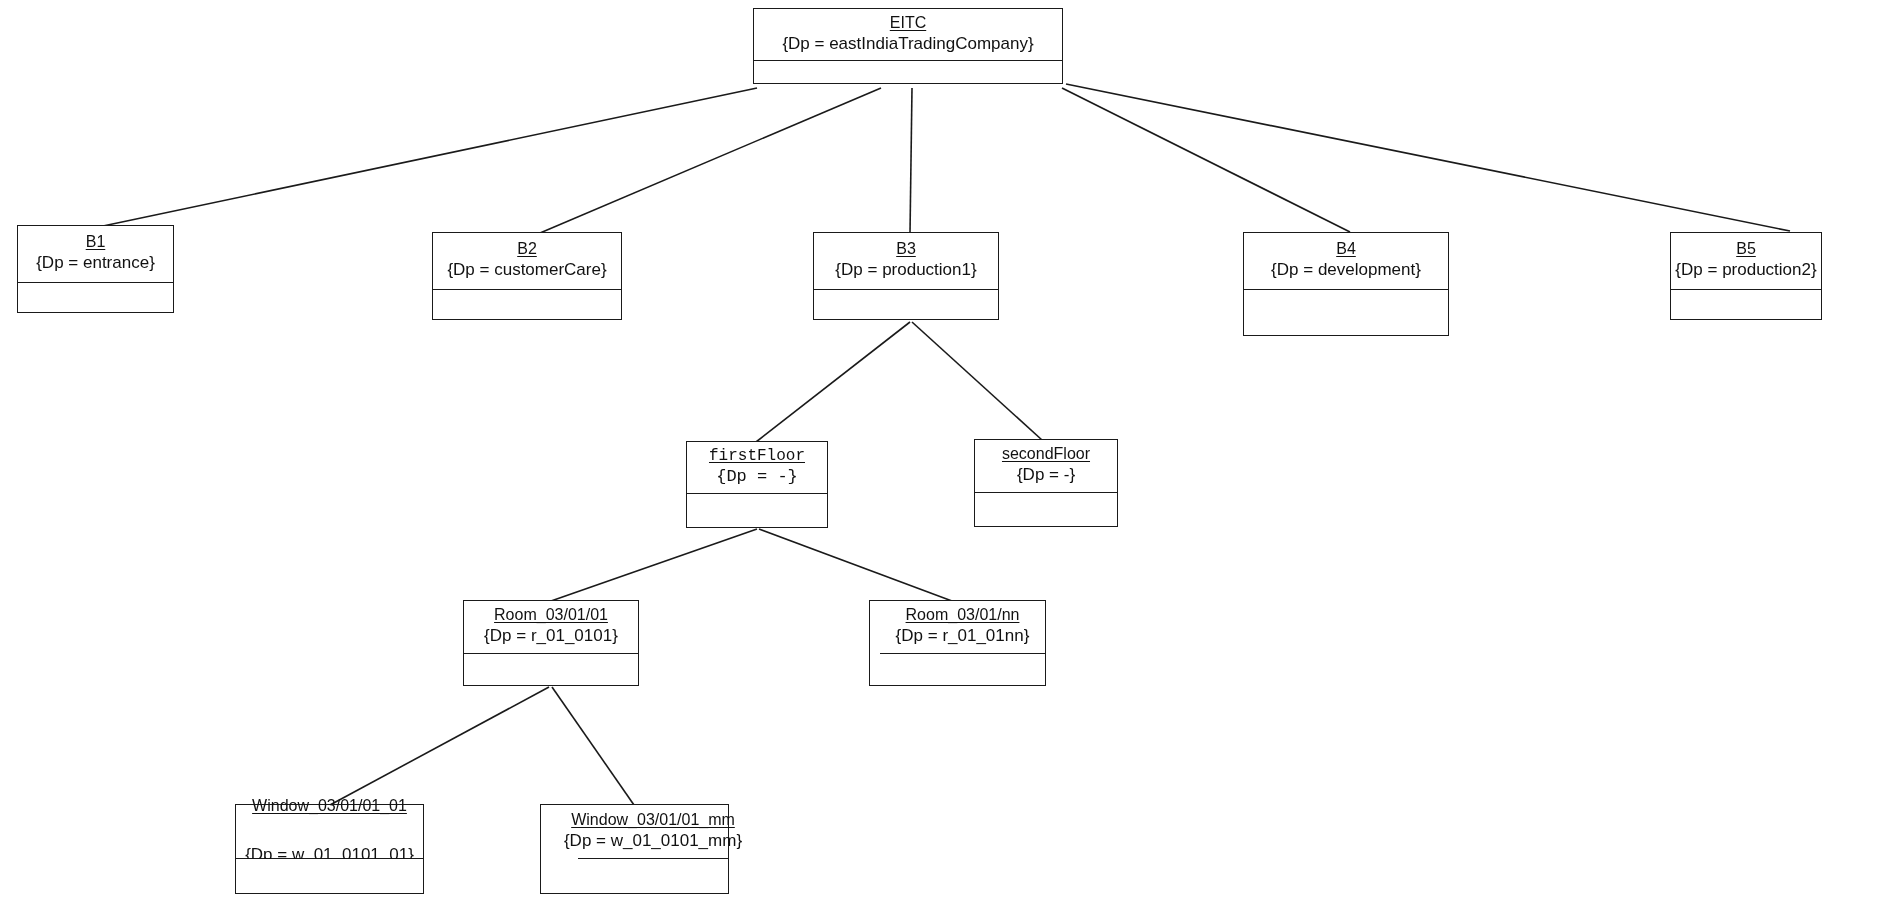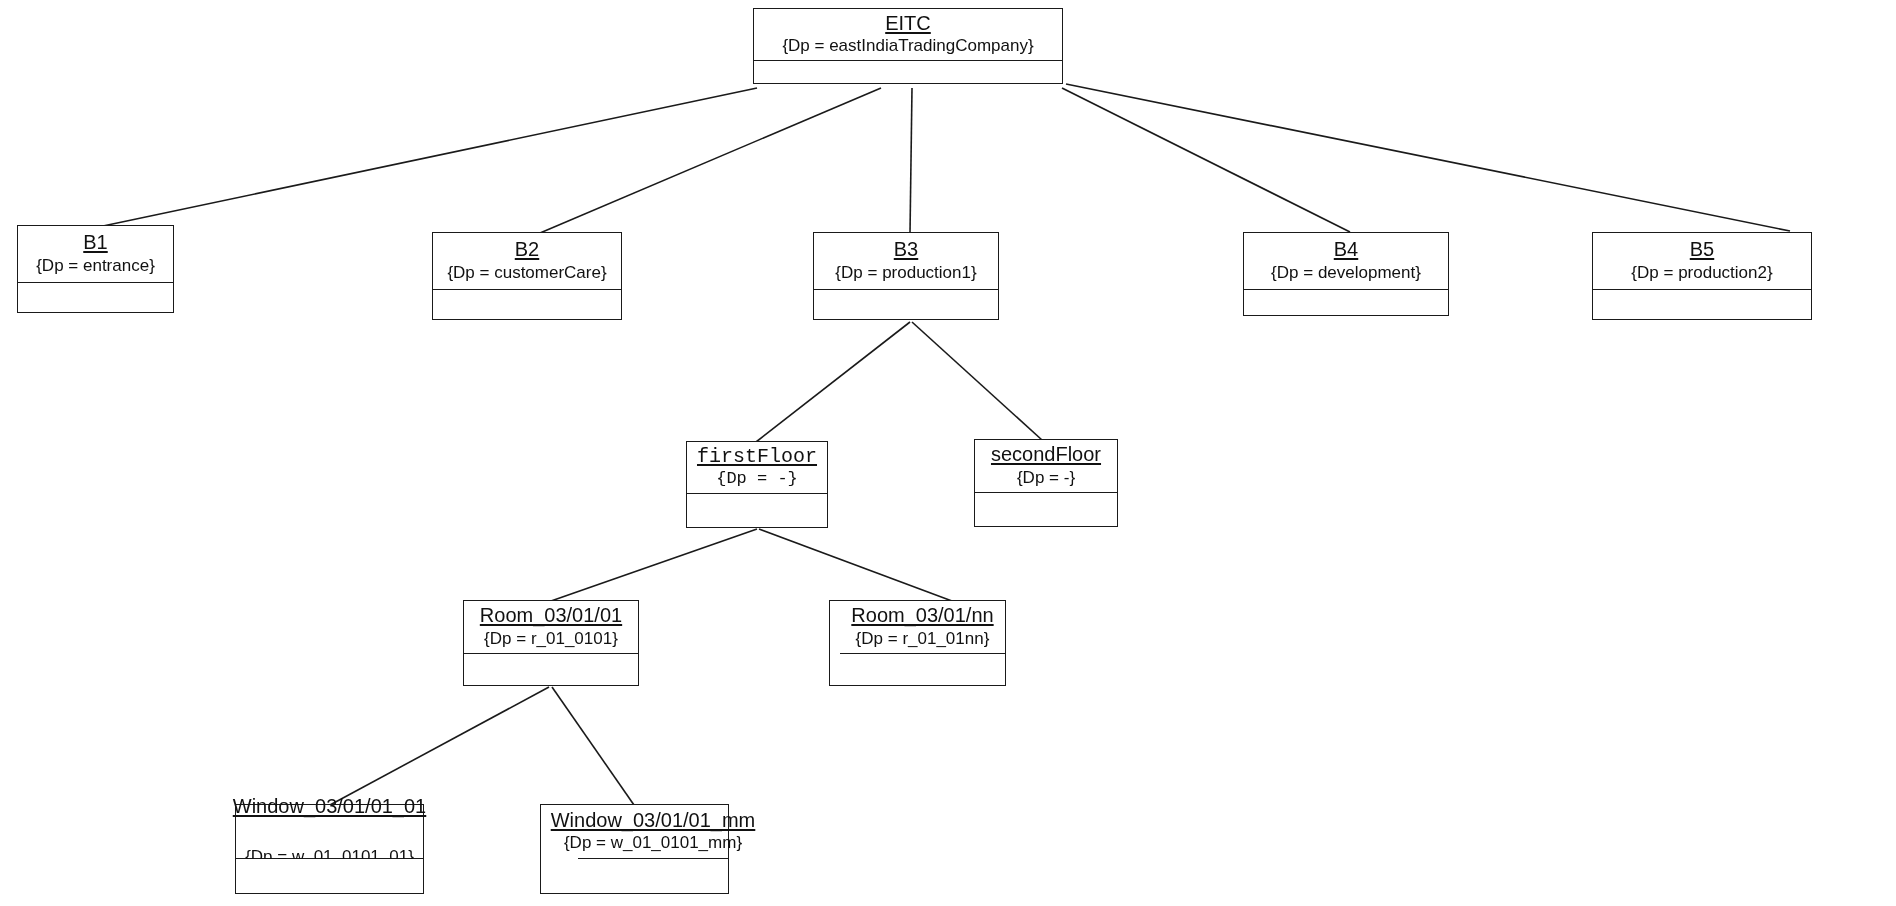--- a/index.html
+++ b/index.html
@@ -36,21 +36,21 @@
     border-bottom: 1.8px solid #1a1a1a;
     display: flex;
     flex-direction: column;
     align-items: center;
     justify-content: center;
     padding: 2px 4px 3px 4px;
   }
   .node-title {
     text-decoration: underline;
     text-underline-offset: 1.5px;
-    font-size: 20px;
+    font-size: 16px;
     color: #111111;
     line-height: 1.18;
     white-space: nowrap;
   }
   .node-attr {
     font-size: 17px;
     color: #111111;
     line-height: 1.2;
     white-space: nowrap;
     margin-top: 1px;
@@ -99,28 +99,28 @@
         </div>
         <div class="node-body"></div>
       </div>
       <div class="node" style="left: 813px; top: 232px; width: 186px; height: 88px;">
         <div class="node-head" style="height: 57px;">
           <div class="node-title">B3</div>
           <div class="node-attr">{Dp = production1}</div>
         </div>
         <div class="node-body"></div>
       </div>
-      <div class="node" style="left: 1243px; top: 232px; width: 206px; height: 84px;">
+      <div class="node" style="left: 1243px; top: 232px; width: 206px; height: 104px;">
         <div class="node-head" style="height: 57px;">
           <div class="node-title">B4</div>
           <div class="node-attr">{Dp = development}</div>
         </div>
         <div class="node-body"></div>
       </div>
-      <div class="node" style="left: 1592px; top: 232px; width: 220px; height: 88px;">
+      <div class="node" style="left: 1670px; top: 232px; width: 152px; height: 88px;">
         <div class="node-head" style="height: 57px;">
           <div class="node-title">B5</div>
           <div class="node-attr">{Dp = production2}</div>
         </div>
         <div class="node-body"></div>
       </div>
       <div class="node" style="left: 686px; top: 441px; width: 142px; height: 87px;">
         <div class="node-head" style="height: 52px; font-family: Liberation Mono, monospace;">
           <div class="node-title">firstFloor</div>
           <div class="node-attr">{Dp = -}</div>
@@ -134,21 +134,21 @@
         </div>
         <div class="node-body"></div>
       </div>
       <div class="node" style="left: 463px; top: 600px; width: 176px; height: 86px;">
         <div class="node-head" style="height: 53px; text-align: center;">
           <div class="node-title">Room_03/01/01</div>
           <div class="node-attr">{Dp = r_01_0101}</div>
         </div>
         <div class="node-body"></div>
       </div>
-      <div class="node" style="left: 829px; top: 600px; width: 177px; height: 86px; padding-left: 10px;">
+      <div class="node" style="left: 869px; top: 600px; width: 177px; height: 86px; padding-left: 10px;">
         <div class="node-head" style="height: 53px;">
           <div class="node-title">Room_03/01/nn</div>
           <div class="node-attr">{Dp = r_01_01nn}</div>
         </div>
         <div class="node-body"></div>
       </div>
       <div class="node" style="left: 235px; top: 804px; width: 189px; height: 90px;">
         <div class="node-head" style="height: 54px; gap: 28px;">
           <div class="node-title">Window_03/01/01_01</div>
           <div class="node-attr">{Dp = w_01_0101_01}</div>

